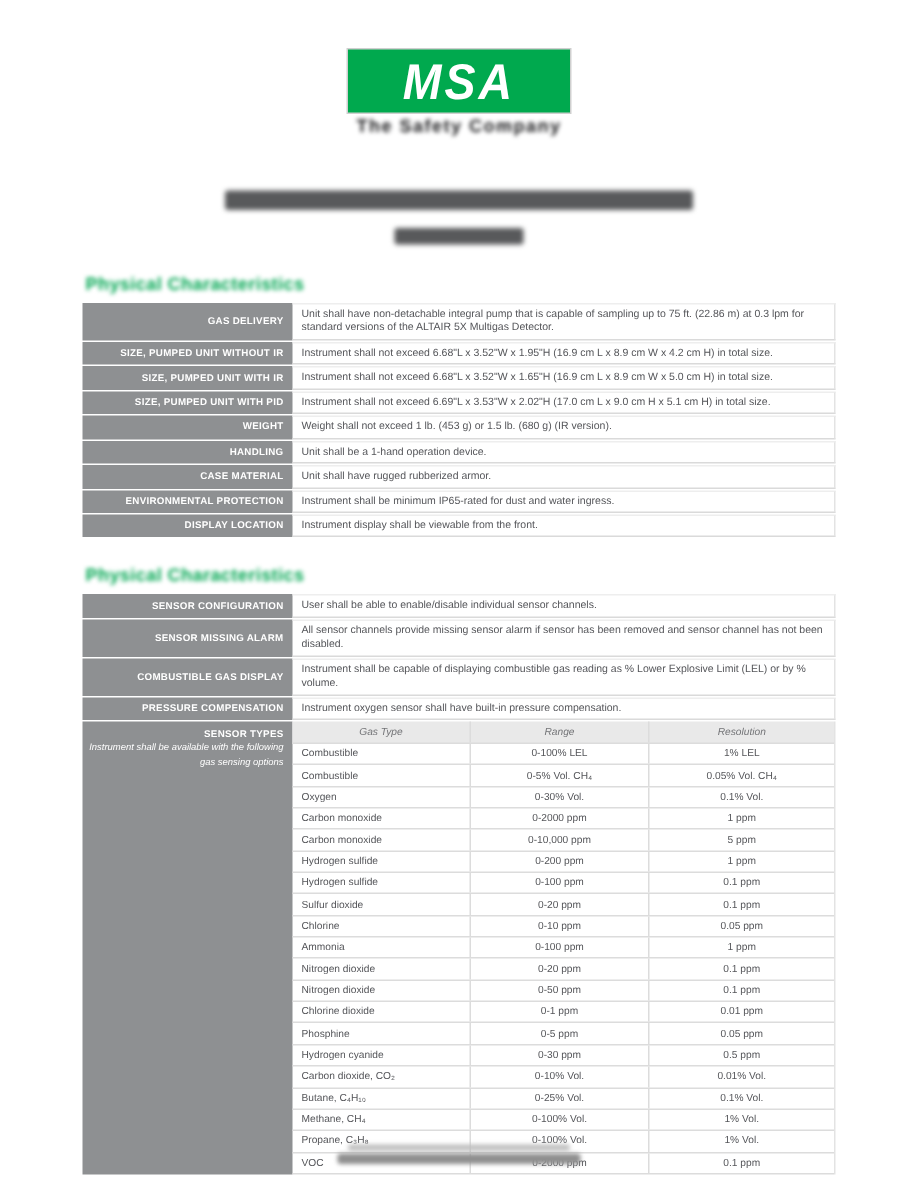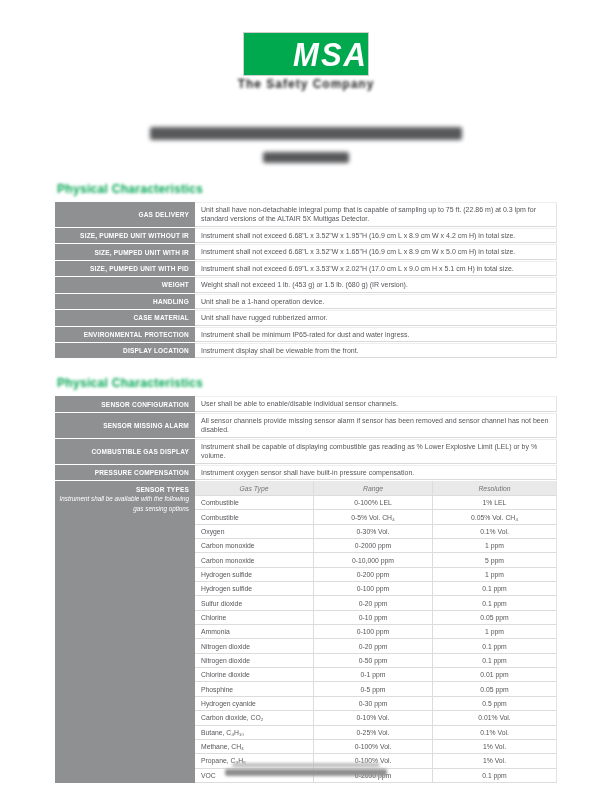--- a/index.html
+++ b/index.html
@@ -4,22 +4,22 @@
 <style>
   html,body { margin:0; padding:0; background:#e0e0e0; }
   .page {
     width:612px; height:792px; margin:0 auto; background:#ffffff;
     position:relative; overflow:hidden;
     font-family:"Liberation Sans","DejaVu Sans",sans-serif;
     -webkit-font-smoothing:antialiased;
   }
   
   .logo-box {
-    width:124px; height:42px; margin:33px auto 0; background:#00a94e;
-    display:flex; align-items:center; justify-content:flex-end;
+    width:148px; height:42px; margin:33px auto 0; background:#00a94e;
+    display:flex; align-items:center; justify-content:center;
     box-shadow:0 0 0 1px #cfcfcf;
   }
   .logo-text {
     color:#ffffff; font-weight:bold; font-style:italic; font-size:31px;
     letter-spacing:2px; transform:scaleY(1.08); line-height:1;
   }
   .tagline {
     margin-top:2px; text-align:center; font-size:12px; font-weight:bold;
     color:#1c1c1e; letter-spacing:1px; filter:blur(1.4px);
   }

